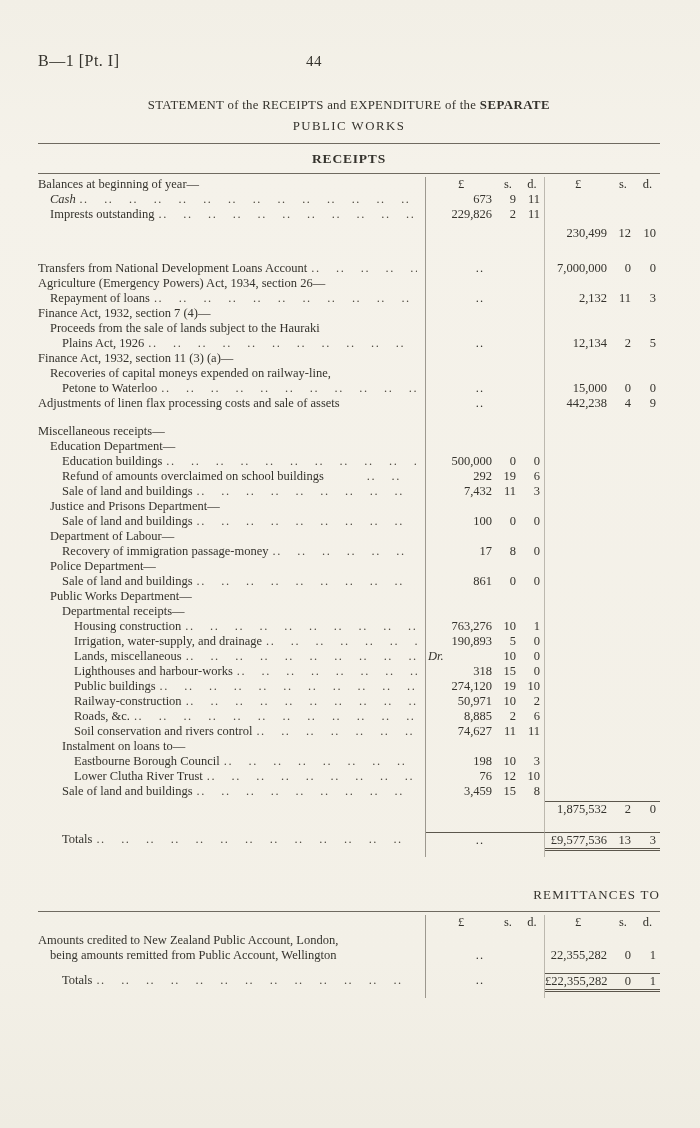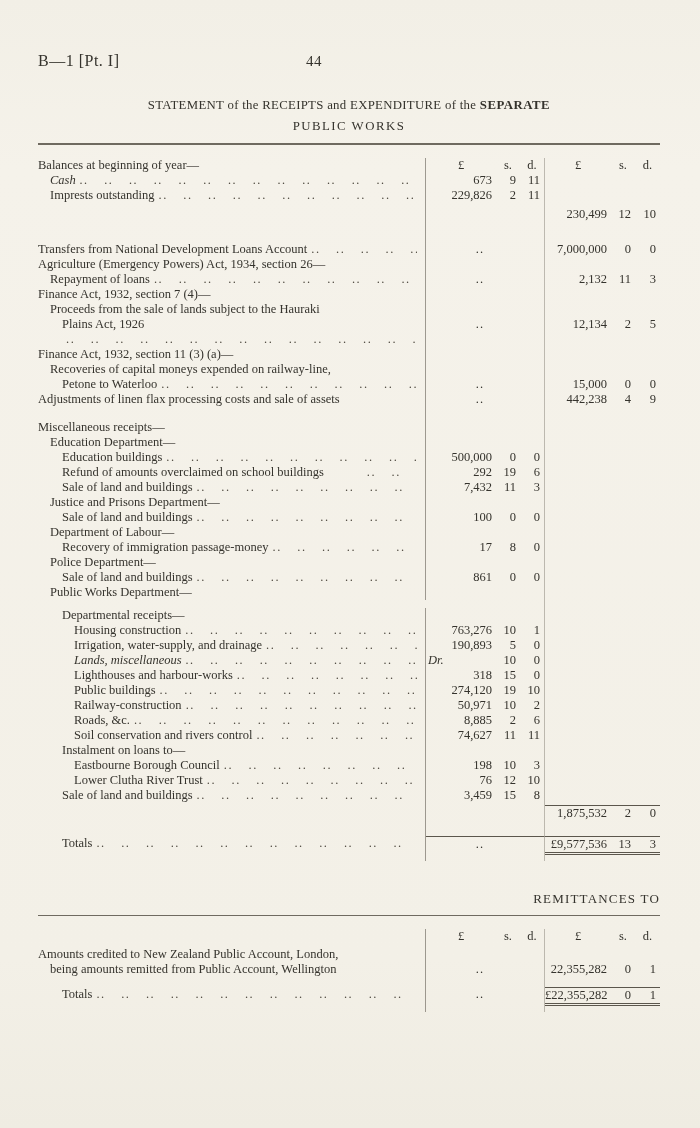--- a/index.html
+++ b/index.html
@@ -11,21 +11,21 @@
     font-family:"Liberation Serif","DejaVu Serif",serif;
     color:#35332d; overflow:hidden;
   }
   .hdr { position:relative; font-size:16px; letter-spacing:.5px; height:22px; }
   .pagenum { position:absolute; left:268px; top:1px; font-size:15px; }
   .titleblock { margin-top:24px; text-align:center; font-size:12.8px; letter-spacing:.3px; }
   .titleblock b { letter-spacing:.5px; }
   .subtitle { margin-top:6px; letter-spacing:1.5px; }
   .rule { border-top:1px solid #6f6a60; margin-top:9px; }
   .sec-head { text-align:center; font-weight:bold; font-size:13.5px; letter-spacing:.8px; margin:7px 0 6px; }
-  .tbl { border-top:1px solid #6f6a60; padding-top:13px; }
+  .tbl { border-top:1px solid #6f6a60; padding-top:3px; }
   .trow { display:grid; grid-template-columns:388px 70px 24px 25px 66px 24px 25px; font-size:12.5px; line-height:15px; }
   .cell-desc { display:flex; overflow:hidden; padding-right:4px; border-right:1px solid rgba(70,64,54,.5); }
   .cell-desc .lbl { white-space:nowrap; }
   .leader { flex:1 1 auto; overflow:hidden; white-space:nowrap; margin:0 4px; letter-spacing:1.5px; color:#514c42; }
   .m { text-align:right; padding-right:4px; white-space:nowrap; overflow:hidden; }
   .c1d { border-right:1px solid rgba(70,64,54,.32); }
   .mh { text-align:center; padding-right:0; }
   .rt { border-top:1px solid #5b564c; }
   .dbl { border-bottom:3px double #5b564c; }
   .ph { padding-right:12px; letter-spacing:1px; }
@@ -42,20 +42,21 @@
     <span class="pagenum">44</span>
   </div>
 
   <div class="titleblock">
     <span>STATEMENT of the RECEIPTS and EXPENDITURE of the </span><b>SEPARATE</b>
     <div class="subtitle">PUBLIC WORKS</div>
   </div>
 
   <div class="rule"></div>
 
+  <div class="sec-head">RECEIPTS</div>
 
   <div class="tbl" id="receipts-table">
       <div class="trow">
         <div class="cell-desc">
           <span class="lbl">Balances at beginning of year—</span>
         </div>
         <div class="m c1p mh">£</div>
         <div class="m c1s mh">s.</div>
         <div class="m c1d mh">d.</div>
         <div class="m c2p mh">£</div>
@@ -164,21 +165,21 @@
           <span class="lbl">Proceeds from the sale of lands subject to the Hauraki</span>
         </div>
         <div class="m c1p"></div>
         <div class="m c1s"></div>
         <div class="m c1d"></div>
         <div class="m c2p"></div>
         <div class="m c2s"></div>
         <div class="m c2d"></div>
       </div>
       <div class="trow">
-        <div class="cell-desc" style="padding-left: 24px; flex-direction: column;">
+        <div class="cell-desc" style="padding-left: 24px;">
           <span class="lbl">Plains Act, 1926</span>
           <span class="leader">..  ..  ..  ..  ..  ..  ..  ..  ..  ..  ..  ..  ..  ..  ..  ..  </span>
         </div>
         <div class="m c1p ph">..</div>
         <div class="m c1s"></div>
         <div class="m c1d"></div>
         <div class="m c2p">12,134</div>
         <div class="m c2s">2</div>
         <div class="m c2d">5</div>
       </div>
@@ -368,21 +369,21 @@
           <span class="lbl">Public Works Department—</span>
         </div>
         <div class="m c1p"></div>
         <div class="m c1s"></div>
         <div class="m c1d"></div>
         <div class="m c2p"></div>
         <div class="m c2s"></div>
         <div class="m c2d"></div>
       </div>
       <div class="trow">
-        <div class="cell-desc" style="padding-left: 24px; margin-top: 8px;">
+        <div class="cell-desc" style="padding-left: 24px;">
           <span class="lbl">Departmental receipts—</span>
         </div>
         <div class="m c1p"></div>
         <div class="m c1s"></div>
         <div class="m c1d"></div>
         <div class="m c2p"></div>
         <div class="m c2s"></div>
         <div class="m c2d"></div>
       </div>
       <div class="trow">
@@ -403,21 +404,21 @@
           <span class="leader">..  ..  ..  ..  ..  ..  ..  ..  ..  ..  ..  ..  ..  ..  ..  ..  </span>
         </div>
         <div class="m c1p">190,893</div>
         <div class="m c1s">5</div>
         <div class="m c1d">0</div>
         <div class="m c2p"></div>
         <div class="m c2s"></div>
         <div class="m c2d"></div>
       </div>
       <div class="trow">
-        <div class="cell-desc" style="padding-left: 36px; font-style: italic;">
+        <div class="cell-desc" style="padding-left: 36px;">
           <span class="lbl">Lands, miscellaneous</span>
           <span class="leader">..  ..  ..  ..  ..  ..  ..  ..  ..  ..  ..  ..  ..  ..  ..  ..  </span>
         </div>
         <div class="m c1p dr">Dr.</div>
         <div class="m c1s">10</div>
         <div class="m c1d">0</div>
         <div class="m c2p"></div>
         <div class="m c2s"></div>
         <div class="m c2d"></div>
       </div>

